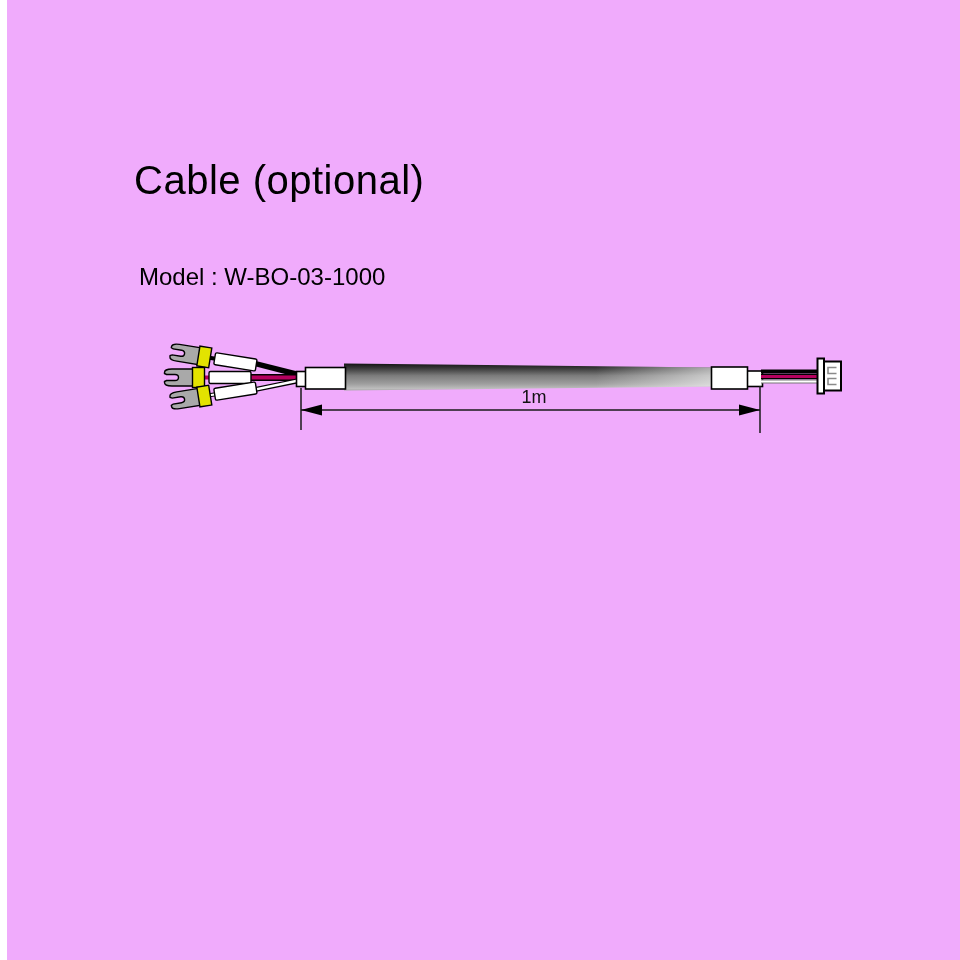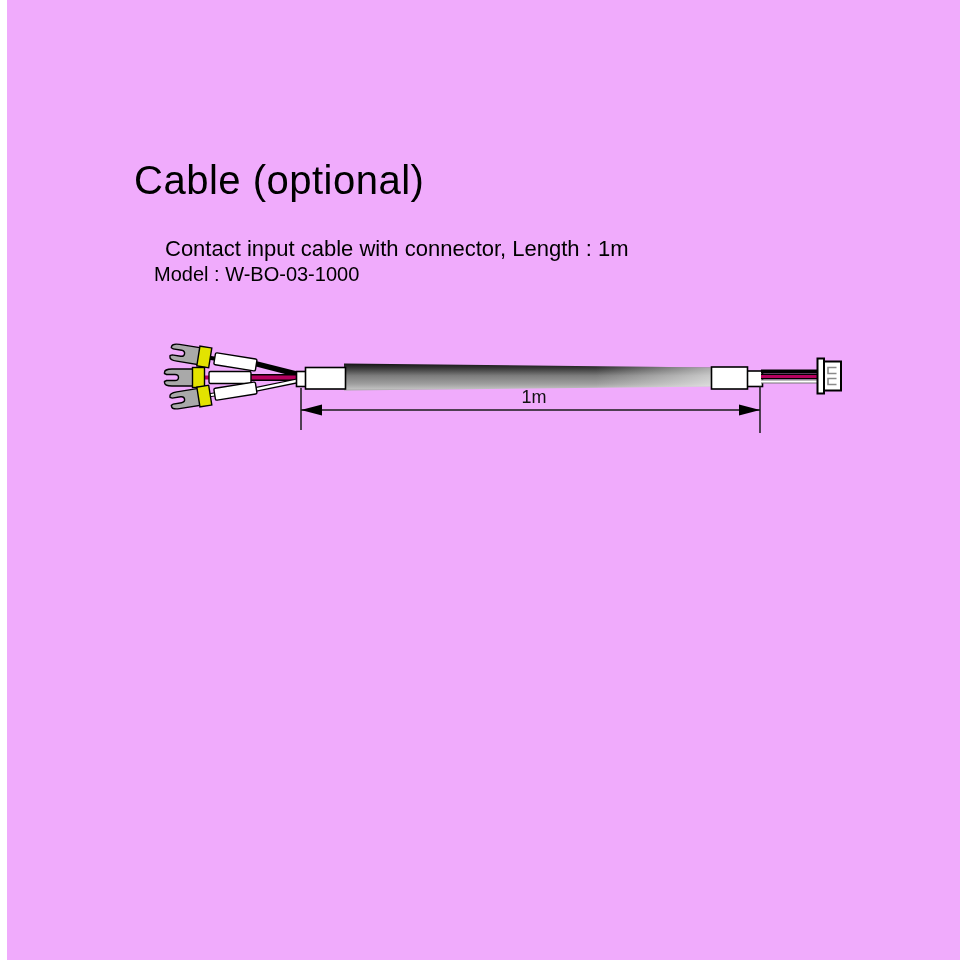--- a/index.html
+++ b/index.html
@@ -30,23 +30,23 @@
   }
   .desc-line1 {
     position: absolute;
     left: 158px;
     top: 236px;
     font-size: 22px;
     white-space: nowrap;
   }
   .desc-line2 {
     position: absolute;
-    left: 147px;
+    left: 132px;
     top: 263px;
-    font-size: 20px;
+    font-size: 24px;
     white-space: nowrap;
   }
   .diagram-area {
     position: absolute;
     left: 0;
     top: 0;
     width: 960px;
     height: 960px;
     text-align: right;
   }
@@ -56,21 +56,20 @@
     font-size: 18px;
     fill: #111;
   }
 </style>
 </head>
 <body>
 
 <div class="page">
 
   <div class="page-title">Cable (optional)</div>
-  <div class="desc-line1">Contact input cable with connector, Length : 1m</div>
   <div class="desc-line2">Model : W-BO-03-1000</div>
 
   <div class="diagram-area">
     <svg width="960" height="960" viewBox="0 0 960 960" xmlns="http://www.w3.org/2000/svg">
       <defs>
         <linearGradient id="cableShade" x1="0" y1="0" x2="0" y2="1">
           <stop offset="0" stop-color="#141414"></stop>
           <stop offset="0.18" stop-color="#3a3a3a"></stop>
           <stop offset="0.45" stop-color="#7c7c7c"></stop>
           <stop offset="0.75" stop-color="#9e9e9e"></stop>

